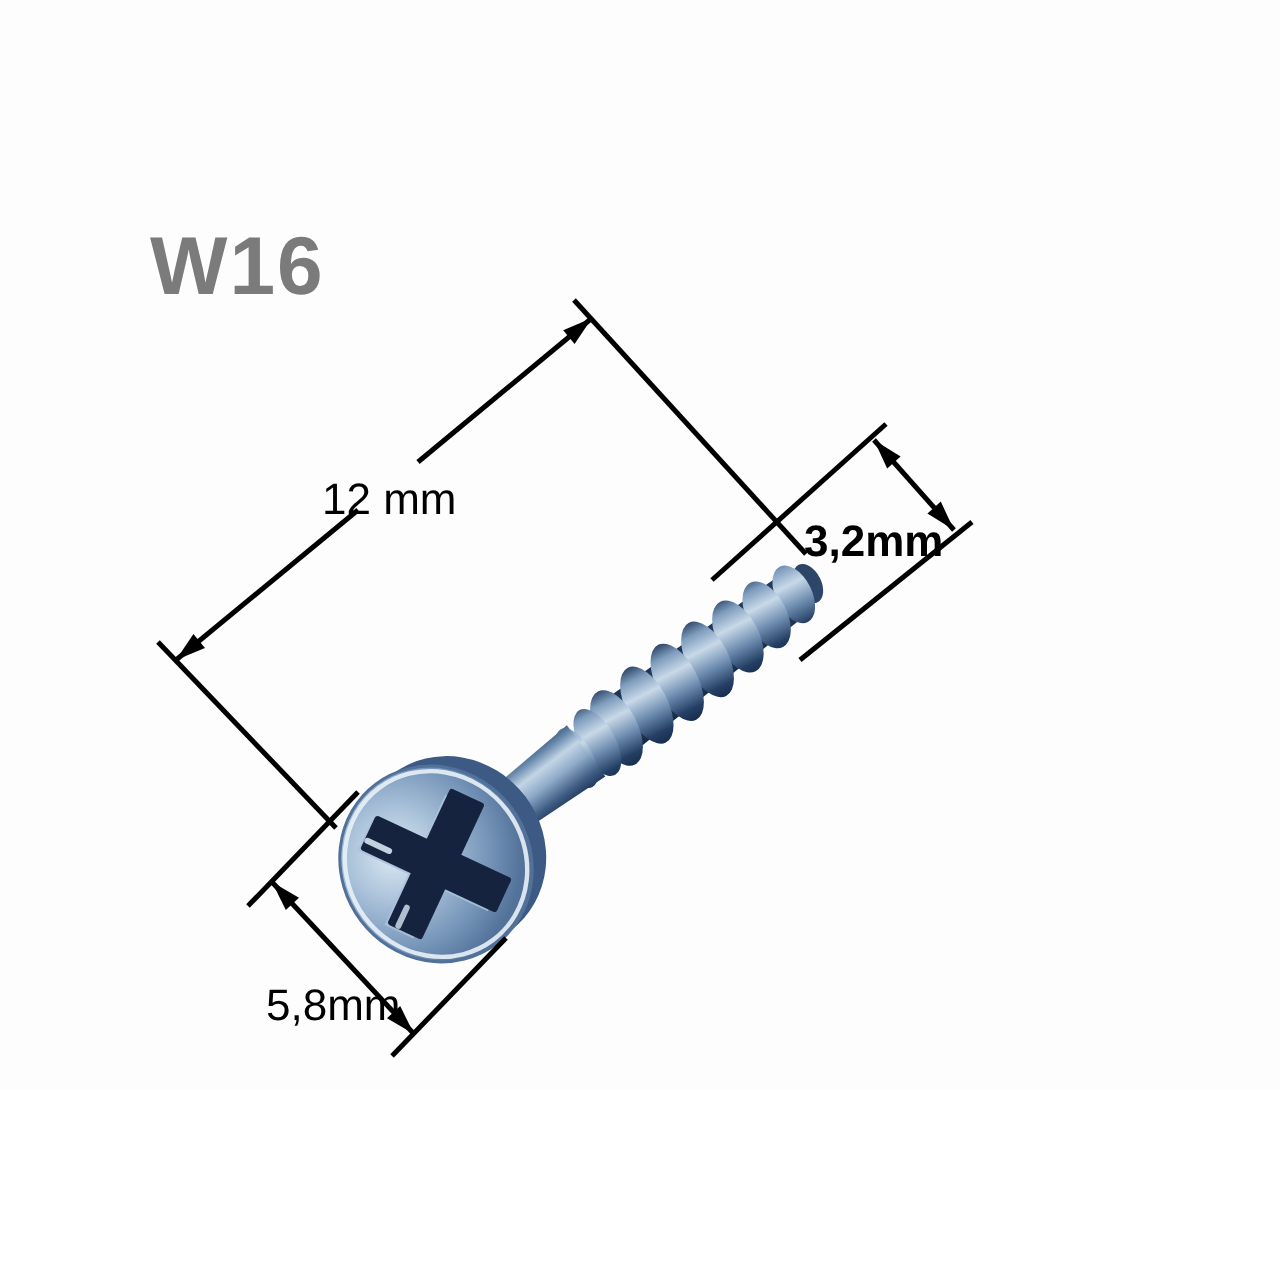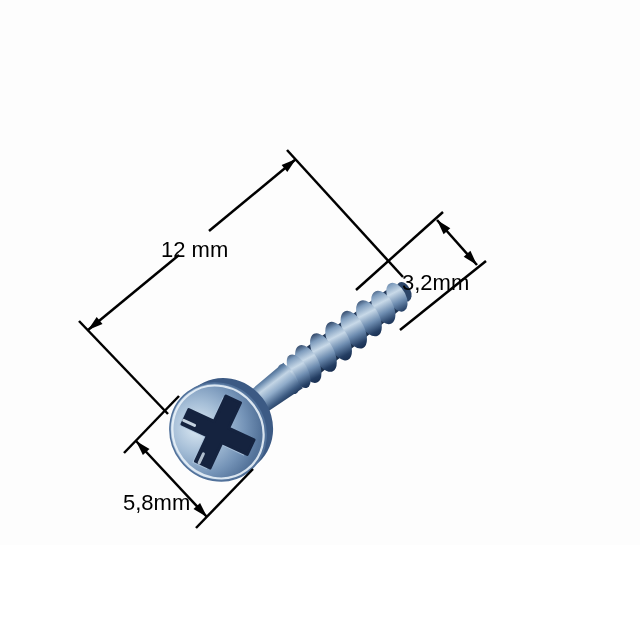--- a/index.html
+++ b/index.html
@@ -12,22 +12,22 @@
     background:#fdfdfd;
   }
   .diagram-svg{position:absolute;left:0;top:0;}
   .lbl{position:absolute;white-space:nowrap;line-height:1;}
   .lbl.code{
     left:75px;top:113px;font-size:41px;font-weight:700;color:#7b7b7b;
     letter-spacing:1px;
   }
   .lbl.dim{color:#000000;font-size:22px;font-weight:400;}
   .lbl.dim-length{left:161px;top:239px;}
-  .lbl.dim-thread{left:402px;top:272px;}
-  .lbl.dim-head{left:123px;top:492px;}
+  .lbl.dim-thread{left:402px;top:260px;font-weight:bold;}
+  .lbl.dim-head{left:133px;top:492px;}
 </style>
 </head>
 <body>
 
 <div class="stage">
 
   <div class="photo-area"></div>
 
   <svg class="diagram-svg" width="640" height="640" viewBox="0 0 640 640">
     <defs>
@@ -115,20 +115,21 @@
 
     <g stroke="#000000" stroke-width="2.5" fill="none">
       <line x1="179" y1="396" x2="124" y2="453"></line>
       <line x1="253" y1="469" x2="196" y2="528"></line>
       <line x1="136" y1="441" x2="207" y2="517"></line>
       <polygon fill="#000000" stroke="none" points="136,441 149.5,448.9 142.9,455.0"></polygon>
       <polygon fill="#000000" stroke="none" points="207,517 200.1,503.0 193.5,509.1"></polygon>
     </g>
   </svg>
 
+  <div class="lbl code">W16</div>
 
   <div class="lbl dim dim-length">12 mm</div>
 
   <div class="lbl dim dim-thread">3,2mm</div>
 
   <div class="lbl dim dim-head">5,8mm</div>
 
 </div>
 
 </body></html>

